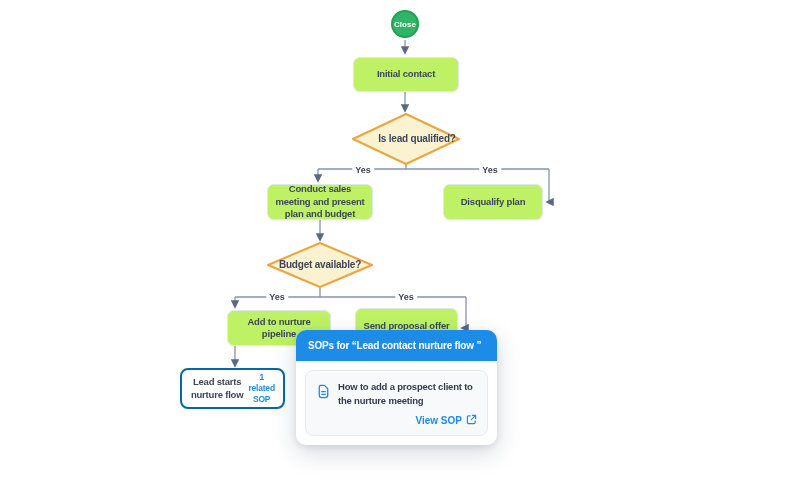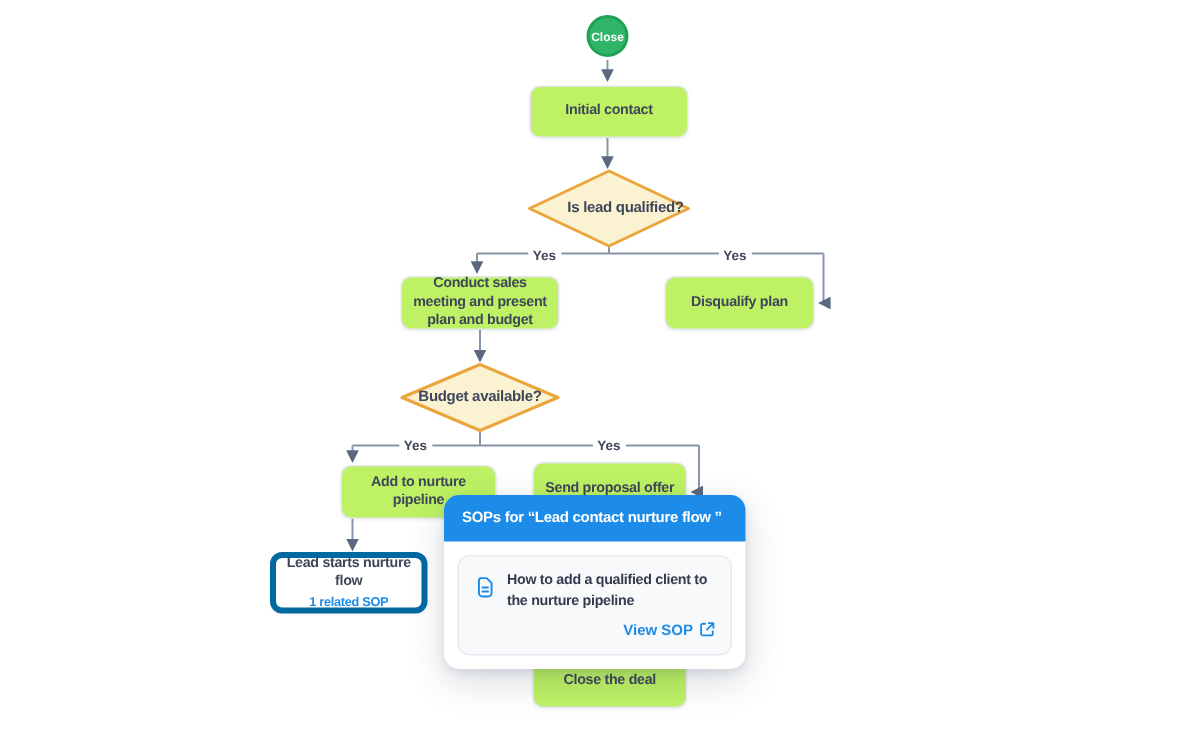--- a/index.html
+++ b/index.html
@@ -70,23 +70,23 @@
     background: #ffffff;
     padding: 0 3px;
     font-size: 9px;
     font-weight: 600;
     color: #3e4659;
   }
 
   
   .node.highlight {
     background: #ffffff;
-    border: 4px solid #0369a1;
+    border: 2px solid #0369a1;
     border-radius: 8px;
-    flex-direction: column;
+    flex-direction: row;
     gap: 2px;
     align-items: center;
   }
   .node.highlight .badge {
     font-size: 8.5px;
     font-weight: 600;
     color: #1d8ce8;
   }
 
   
@@ -199,39 +199,38 @@
 
   <div class="node" style="left:183px; top:310px; width:104px; height:36px;margin-left:44px;">Add to nurture pipeline</div>
 
   <div class="node" style="left:355px; top:308px; width:103px; height:36px;">Send proposal offer</div>
 
   <div class="node highlight" style="left:180px; top:368px; width:105px; height:41px;">
     <span>Lead starts nurture flow</span>
     <span class="badge">1 related SOP</span>
   </div>
 
-  <div class="node" style="left:355px; top:436px; width:103px; height:36px;">Close the deal</div>
 
   <span class="edge-label" style="left:363px; top:170px;">Yes</span>
   <span class="edge-label" style="left:490px; top:170px;">Yes</span>
   <span class="edge-label" style="left:277px; top:297px;">Yes</span>
   <span class="edge-label" style="left:406px; top:297px;">Yes</span>
 
   <div class="popup">
     <div class="popup-header">SOPs for “Lead contact nurture flow ”</div>
     <div class="popup-body">
       <div class="sop-card">
         <div class="sop-row">
           <span class="sop-icon">
             <svg width="15" height="15" viewBox="0 0 16 16" fill="none">
               <path d="M4.5 1.5 H9 L12.5 5 V12 a2.5 2.5 0 0 1 -2.5 2.5 H6 a2.5 2.5 0 0 1 -2.5 -2.5 V4 a2.5 2.5 0 0 1 1 -2.5 z" stroke="#1d8ce8" stroke-width="1.4" stroke-linejoin="round"></path>
               <path d="M6 8.2 H10 M6 11 H10" stroke="#1d8ce8" stroke-width="1.3" stroke-linecap="round"></path>
             </svg>
           </span>
-          <span class="sop-title">How to add a qualified client to the nurture pipeline</span>
+          <span class="sop-title">How to add a prospect client to the nurture meeting</span>
         </div>
         <div class="sop-link-row">
           <a class="sop-link">
             <span>View SOP</span>
             <span>
               <svg width="11" height="11" viewBox="0 0 12 12" fill="none">
                 <path d="M4.5 2 H2.8 A1.3 1.3 0 0 0 1.5 3.3 V9.2 A1.3 1.3 0 0 0 2.8 10.5 H8.7 A1.3 1.3 0 0 0 10 9.2 V7.5" stroke="#1d8ce8" stroke-width="1.3" stroke-linecap="round"></path>
                 <path d="M7 1.5 H10.5 V5 M10.3 1.7 L5.8 6.2" stroke="#1d8ce8" stroke-width="1.3" stroke-linecap="round" stroke-linejoin="round"></path>
               </svg>
             </span>

